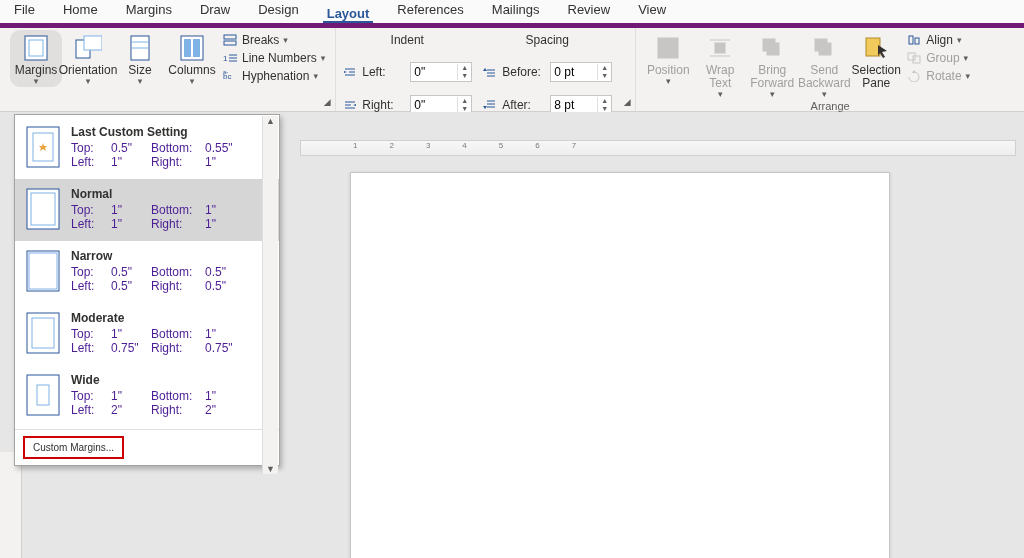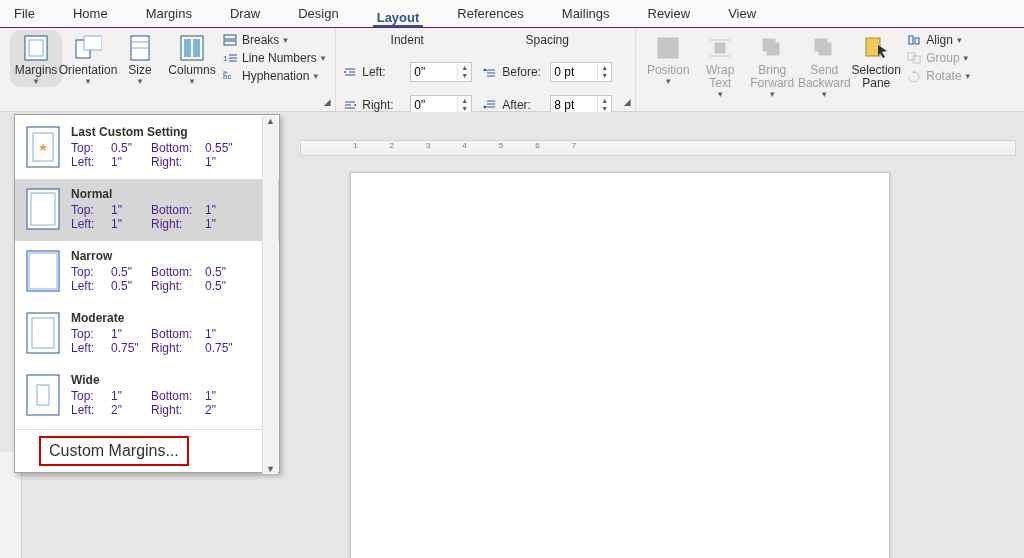--- a/index.html
+++ b/index.html
@@ -15,22 +15,22 @@
     position: relative;
   }
 
   
   .tabstrip {
     display: flex;
     align-items: flex-end;
     height: 28px;
     padding: 0 10px;
     background: #fafafa;
-    border-bottom: 1px solid #701a75;
-    gap: 30px;
+    border-bottom: 5px solid #701a75;
+    gap: 20px;
   }
   .tabstrip .tab {
     padding: 4px 4px 6px;
     font-size: 13px;
     color: #323130;
     cursor: default;
   }
   .tabstrip .tab.active {
     color: #2b579a;
     font-weight: 600;
@@ -189,23 +189,22 @@
   .margin-item .mi-row .lbl2 { width: 54px; }
 
   .margins-footer {
     border-top: 1px solid #e1dfdd;
     padding: 6px 8px;
   }
   .custom-margins-btn {
     border: 2px solid #cc0000;
     padding: 4px 8px;
     display: inline-block;
-    font-size: 16px;
+    font-size: 10px;
     cursor: default;
-    margin-left: 16px;
   }
   .panel-scroll {
     position: absolute;
     right: 1px; top: 1px;
     width: 16px; height: 358px;
     background: #f3f2f1;
     border-left: 1px solid #e1dfdd;
     display: flex; flex-direction: column; justify-content: space-between;
   }
   .panel-scroll span { font-size: 9px; text-align: center; color: #605e5c; }
@@ -480,20 +479,21 @@
               <svg width="14" height="12">
                 <path d="M7,2 A5,5 0 1 1 2,7" fill="none" stroke="#c8c6c4"></path>
                 <polygon points="7,0 9,3 5,3" fill="#c8c6c4"></polygon>
               </svg>
             </span>
           <span>Rotate</span>
           <span class="sdd">▾</span>
         </div>
       </div>
     </div>
+    <div class="group-label">Arrange</div>
   </div>
 </div>
 
 <div class="workspace">
   <div class="hruler">1234567</div>
   <div class="page"></div>
   <div class="vruler-area"></div>
 
   <div class="margins-panel">
     <div class="margins-list" id="margins-list">

